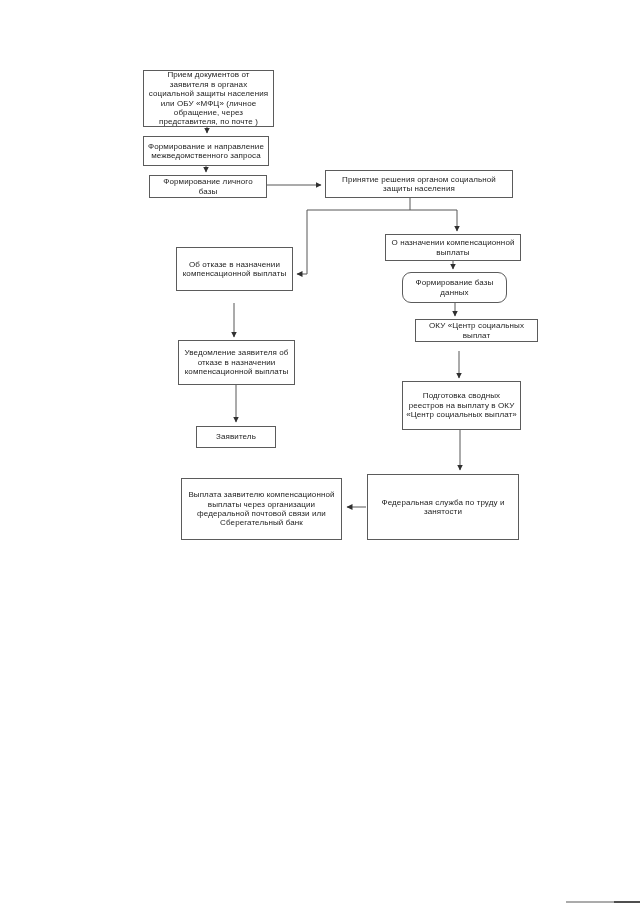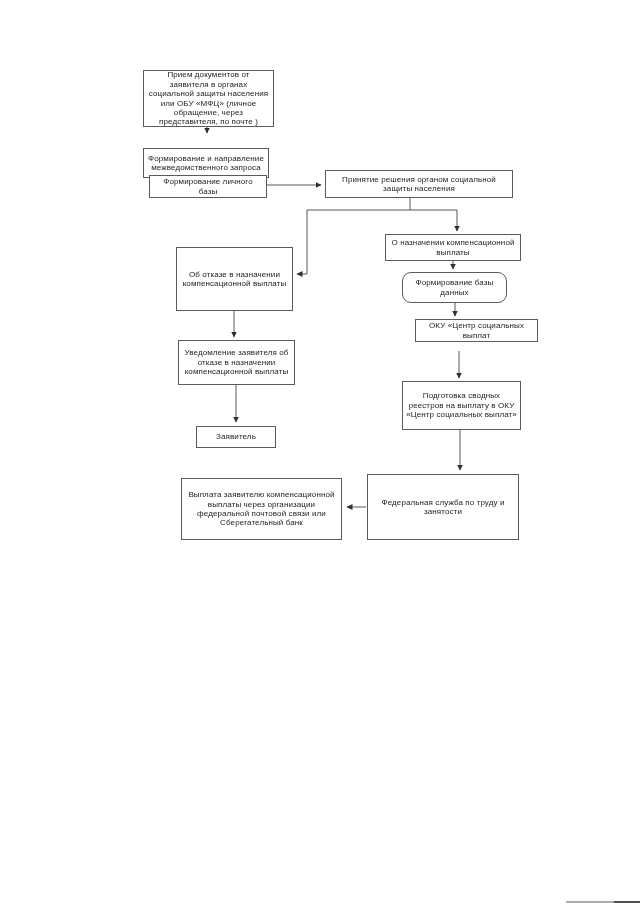--- a/index.html
+++ b/index.html
@@ -82,27 +82,27 @@
       <line x1="366" y1="507" x2="347" y2="507" marker-end="url(#arrow)"></line>
 
       <line x1="234" y1="303" x2="234" y2="337" marker-end="url(#arrow)"></line>
 
       <line x1="236" y1="385" x2="236" y2="422" marker-end="url(#arrow)"></line>
     </g>
   </svg>
 
   <div class="node" style="left:143px; top:70px;  width:131px; height:57px;">Прием документов от заявителя в органах социальной защиты населения или  ОБУ «МФЦ» (личное обращение, через представителя, по почте )</div>
 
-  <div class="node" style="left:143px; top:136px; width:126px; height:30px;margin-top:12px;">Формирование и направление межведомственного запроса</div>
+  <div class="node" style="left:143px; top:136px; width:126px; height:30px;">Формирование и направление межведомственного запроса</div>
 
   <div class="node" style="left:149px; top:175px; width:118px; height:23px;">Формирование личного базы</div>
 
   <div class="node" style="left:325px; top:170px; width:188px; height:28px;">Принятие решения органом социальной защиты населения</div>
 
-  <div class="node" style="left:176px; top:247px; width:117px; height:64px;">Об отказе в назначении компенсационной выплаты</div>
+  <div class="node" style="left:176px; top:247px; width:117px; height:44px;">Об отказе в назначении компенсационной выплаты</div>
 
   <div class="node" style="left:385px; top:234px; width:136px; height:27px;">О назначении компенсационной выплаты</div>
 
   <div class="node" style="left:402px; top:272px; width:105px; height:31px;border-radius:9px;">Формирование базы данных</div>
 
   <div class="node" style="left:399px; top:319px; width:123px; height:23px;margin-left:16px;">ОКУ «Центр социальных выплат</div>
 
   <div class="node" style="left:402px; top:381px; width:119px; height:49px;">Подготовка сводных реестров на выплату в ОКУ «Центр социальных выплат»</div>
 
   <div class="node" style="left:178px; top:340px; width:117px; height:45px;">Уведомление заявителя об отказе в назначении компенсационной выплаты</div>

